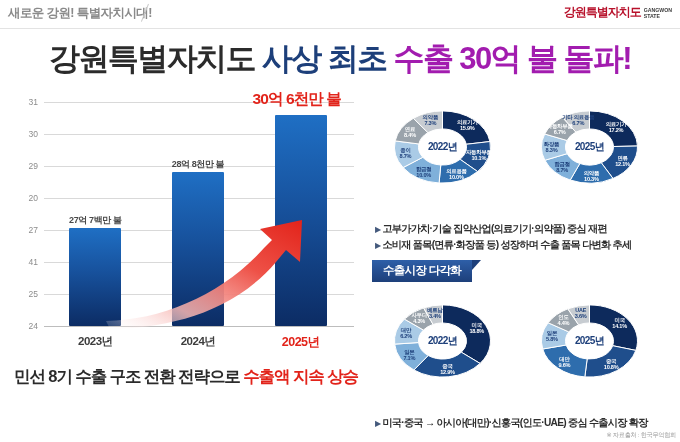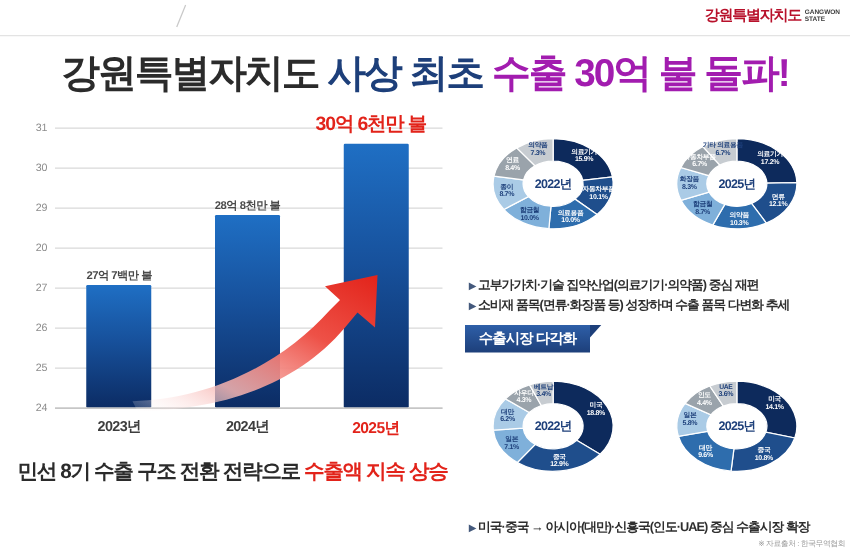--- a/index.html
+++ b/index.html
@@ -102,20 +102,21 @@
   .bullet .tri{color:#44597c;font-size:8px;margin-right:2px;}
   .source{
     position:absolute;right:4px;bottom:2px;
     font-size:6.2px;color:#9a9a9a;letter-spacing:-0.3px;
   }
 </style>
 </head>
 <body>
 
 <div class="topbar">
+  <div class="tagline">새로운 강원! 특별자치시대!</div>
   <div class="slash"></div>
   <div class="brand">
     <span class="brand-ko">강원특별자치도</span>
     <span class="brand-en">
       <span>GANGWON</span><br>
       <span>STATE</span>
     </span>
   </div>
 </div>
 <div class="hr"></div>
@@ -128,21 +129,21 @@
 
 <div class="body-wrap">
 
   <div class="left">
     <div class="chart" id="bar-chart">
         <div class="grid-line" style="top: 238px;"></div>
         <div class="ytick" style="top: 238px;">24</div>
         <div class="grid-line" style="top: 206px;"></div>
         <div class="ytick" style="top: 206px;">25</div>
         <div class="grid-line" style="top: 174px;"></div>
-        <div class="ytick" style="top: 174px;">26</div>
+        <div class="ytick" style="top: 174px;">41</div>
         <div class="grid-line" style="top: 142px;"></div>
         <div class="ytick" style="top: 142px;">27</div>
         <div class="grid-line" style="top: 110px;"></div>
         <div class="ytick" style="top: 110px;">20</div>
         <div class="grid-line" style="top: 78px;"></div>
         <div class="ytick" style="top: 78px;">29</div>
         <div class="grid-line" style="top: 46px;"></div>
         <div class="ytick" style="top: 46px;">30</div>
         <div class="grid-line" style="top: 14px;"></div>
         <div class="ytick" style="top: 14px;">31</div>

